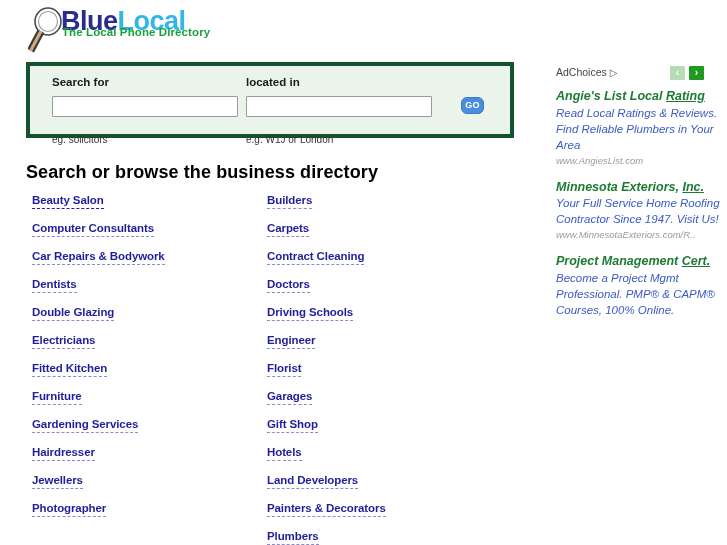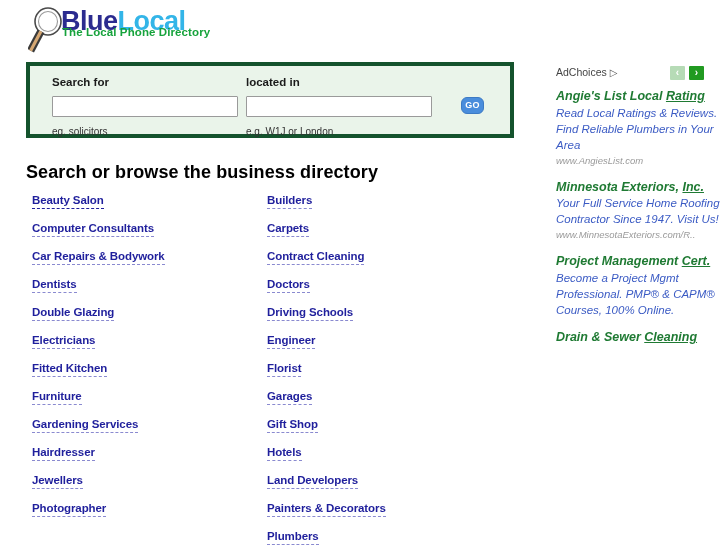--- a/index.html
+++ b/index.html
@@ -115,21 +115,21 @@
     font-weight: bold;
     line-height: 15px;
     text-align: center;
     letter-spacing: 0.3px;
     cursor: pointer;
     padding: 0;
     font-family: "Liberation Sans", "DejaVu Sans", sans-serif;
   }
   .search-hint {
     position: absolute;
-    top: 60px;
+    top: 68px;
     font-size: 10px;
     color: #333333;
   }
   #hint-search-for { left: 22px; }
   #hint-located-in { left: 216px; }
 
   
   #directory-heading {
     position: absolute;
     left: 26px; top: 162px;
@@ -308,17 +308,16 @@
       <div id="adchoices">
         <span>AdChoices</span><span id="adchoices-icon">▷</span>
       </div>
       <div class="ad-nav-btn" id="ad-nav-prev">‹</div>
       <div class="ad-nav-btn" id="ad-nav-next">›</div>
     </div>
     <div id="ads-list">
         <div class="ad-block"><a class="ad-title"><span>Angie's List Local </span><span class="ad-title-tail">Rating</span></a><div class="ad-desc">Read Local Ratings &amp; Reviews. Find Reliable Plumbers in Your Area</div><div class="ad-url">www.AngiesList.com</div></div>
         <div class="ad-block"><a class="ad-title"><span>Minnesota Exteriors, </span><span class="ad-title-tail">Inc.</span></a><div class="ad-desc">Your Full Service Home Roofing Contractor Since 1947. Visit Us!</div><div class="ad-url">www.MinnesotaExteriors.com/R..</div></div>
         <div class="ad-block"><a class="ad-title"><span>Project Management </span><span class="ad-title-tail">Cert.</span></a><div class="ad-desc">Become a Project Mgmt Professional. PMP® &amp; CAPM® Courses, 100% Online.</div></div>
-        <div class="ad-block"><a class="ad-title"><span>Drain &amp; Sewer </span><span class="ad-title-tail">Cleaning</span></a></div>
       </div>
   </div>
 
 </div>
 
 </body></html>

